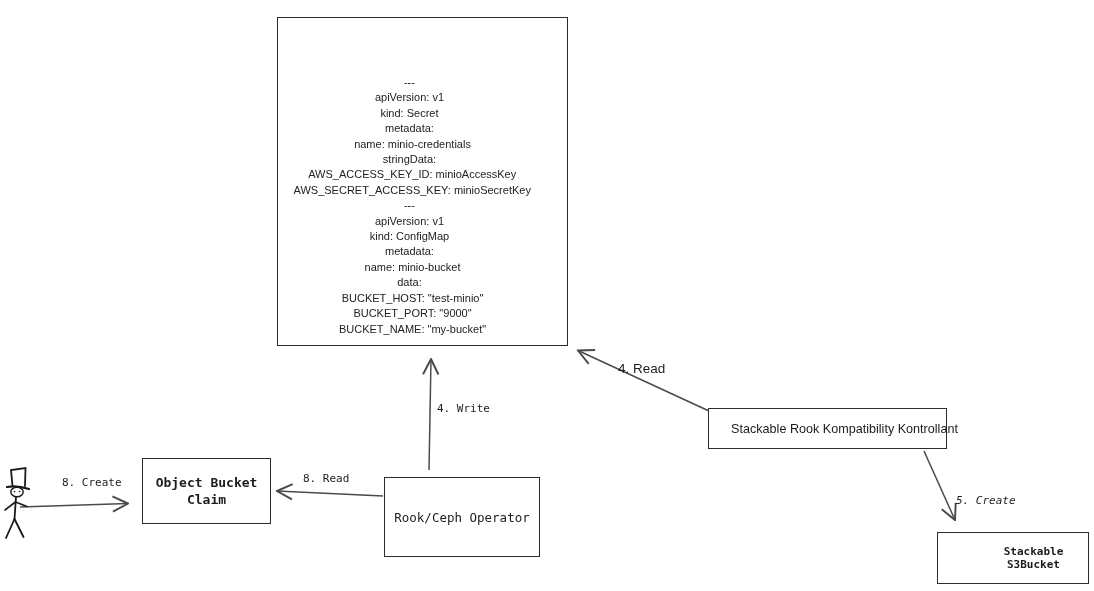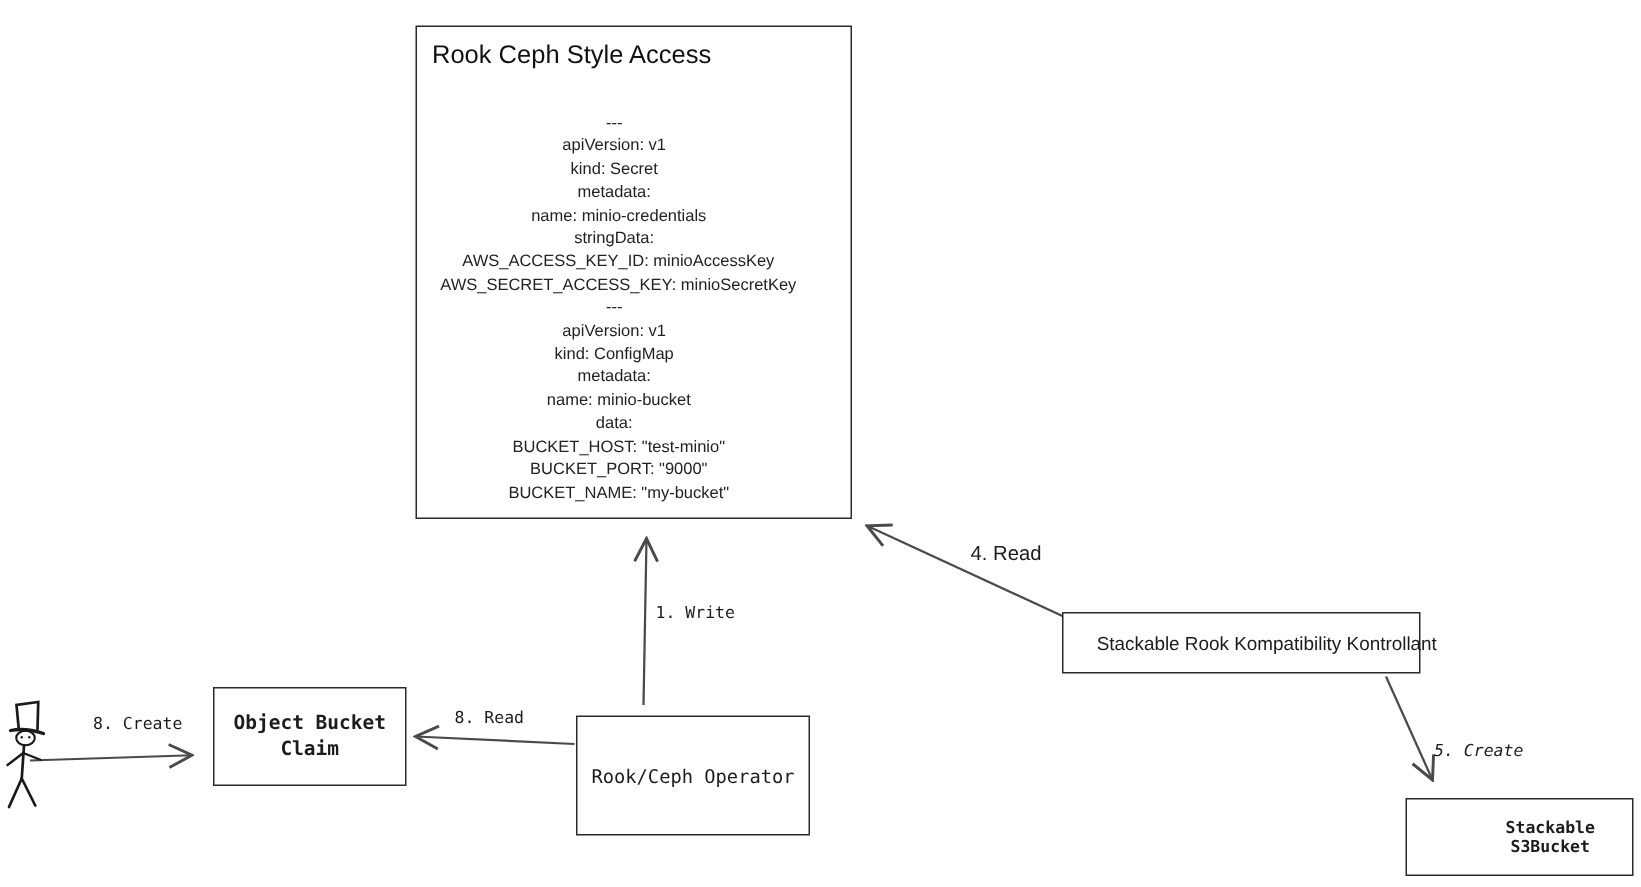--- a/index.html
+++ b/index.html
@@ -43,21 +43,21 @@
   .s3bucket-box{left:937px;top:532px;width:152px;height:52px;
     font-size:11px;font-weight:600;padding-left:41px;}
   .arrow-label{
     position:absolute;
     font-size:11px;color:#1c1c1c;white-space:nowrap;
   }
   .arrow-label.sans{font-family:"Liberation Sans",sans-serif;font-size:13.5px;}
   .lbl-1{left:62px;top:476px;}
   .lbl-2{left:303px;top:472px;}
   .lbl-3{left:437px;top:402px;}
-  .lbl-4{left:647px;top:361px;}
+  .lbl-4{left:618px;top:361px;}
   .lbl-5{left:956px;top:494px;font-style:italic;}
 </style>
 </head>
 <body>
 
 <div class="canvas">
 
   <svg class="layer" width="1094" height="591" viewBox="0 0 1094 591">
     <defs>
       <marker id="arrowhead" viewBox="0 0 14 14" refX="13" refY="7" markerWidth="13" markerHeight="13" orient="auto">
@@ -83,21 +83,20 @@
       <circle cx="19.5" cy="491.5" r="0.8" fill="#1a1a1a" stroke="none"></circle>
       <path d="M16,497 L14.5,519" stroke-width="1.8"></path>
       <path d="M15.5,502 L27,506.5" stroke-width="1.6"></path>
       <path d="M15.5,502 L5,510" stroke-width="1.6"></path>
       <path d="M14.5,519 L6,538" stroke-width="1.8"></path>
       <path d="M14.5,519 L23.5,537" stroke-width="1.8"></path>
     </g>
   </svg>
 
   <div class="node main-box">
-    <div class="title">Rook Ceph Style Access</div>
     <div class="yaml">---
 apiVersion: v1
 kind: Secret
 metadata:
   name: minio-credentials
 stringData:
   AWS_ACCESS_KEY_ID: minioAccessKey
   AWS_SECRET_ACCESS_KEY: minioSecretKey
 ---
 apiVersion: v1
@@ -121,17 +120,17 @@
   <div class="node kontrollant-box">
     <span>Stackable Rook Kompatibility Kontrollant</span>
   </div>
 
   <div class="node mono s3bucket-box">
     <span>Stackable S3Bucket</span>
   </div>
 
   <div class="arrow-label mono lbl-1">8. Create</div>
   <div class="arrow-label mono lbl-2">8. Read</div>
-  <div class="arrow-label mono lbl-3">1. Write</div>
+  <div class="arrow-label mono lbl-3">4. Write</div>
   <div class="arrow-label sans lbl-4">4. Read</div>
   <div class="arrow-label mono lbl-5">5. Create</div>
 
 </div>
 
 </body></html>

